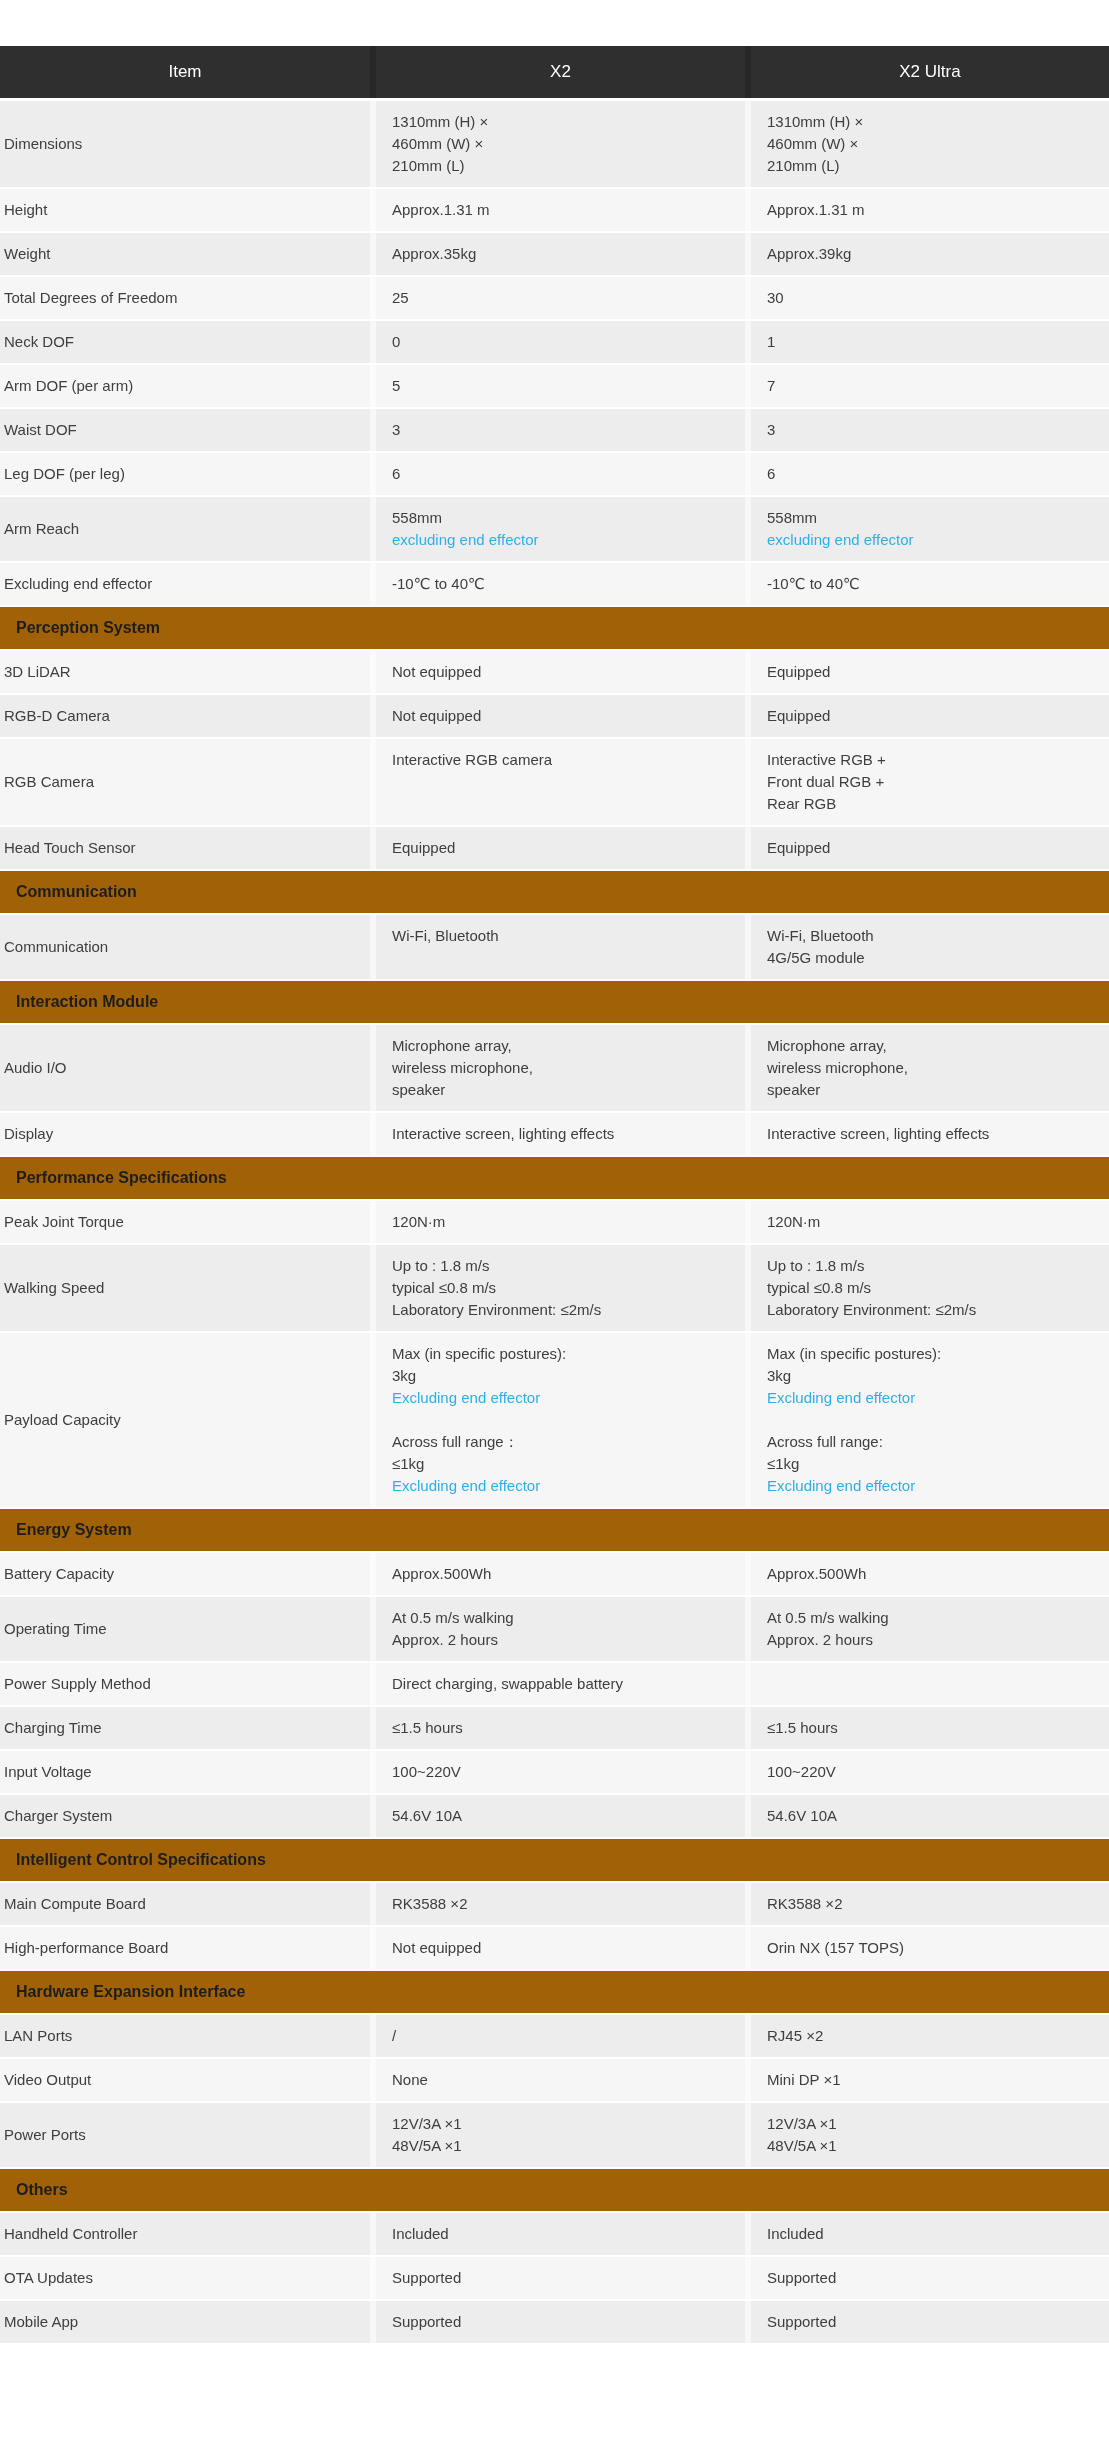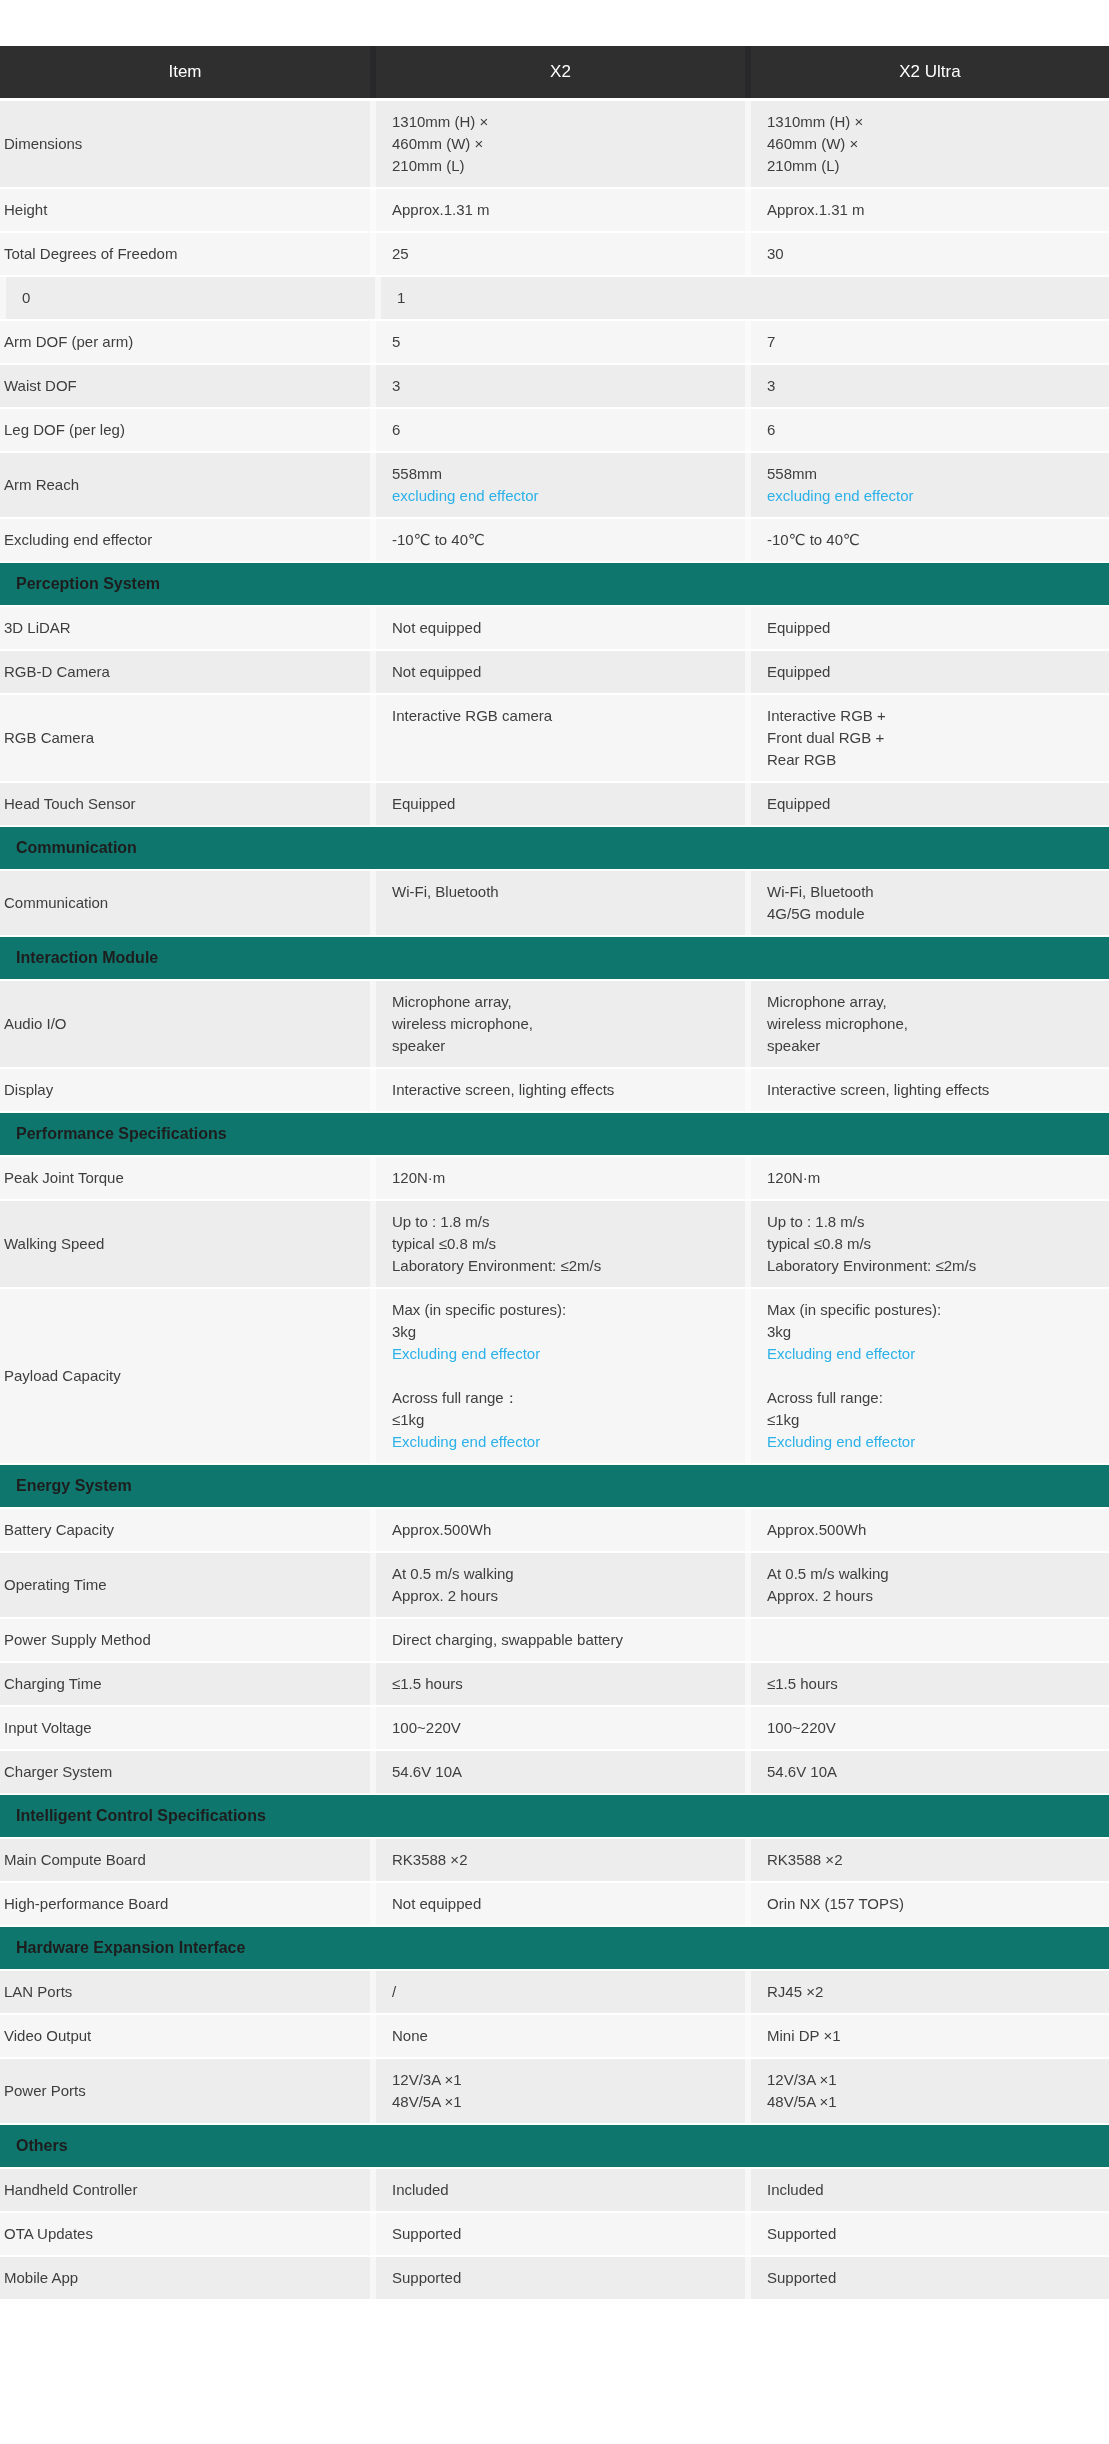--- a/index.html
+++ b/index.html
@@ -32,21 +32,21 @@
     width:370px;display:flex;align-items:center;
     padding:10px 4px;
   }
   .cell-val{padding:10px 16px;}
   .cell-val.c2{width:369px;} .cell-val.c3{width:358px;}
   .vgap{width:6px;background:var(--gap);}
   .line{min-height:22px;}
   .line.link{color:var(--link);}
   
   .section-band{
-    height:44px;border-bottom:2px solid #ffffff;background:#0f766e;
+    height:44px;border-bottom:2px solid #ffffff;background:#a16207;
     display:flex;align-items:center;padding:0 16px;
     font-weight:bold;font-size:16px;color:var(--section);
   }
 </style>
 </head>
 <body>
 
 <div class="page">
   <div class="thead">
     <div class="th c1">Item</div>
@@ -79,34 +79,50 @@
         </div>
         <div class="vgap"></div>
         <div class="cell-val c2">
           <div class="line">Approx.1.31 m</div>
         </div>
         <div class="vgap"></div>
         <div class="cell-val c3">
           <div class="line">Approx.1.31 m</div>
         </div>
       </div>
+      <div class="row dark">
+        <div class="cell-label">
+          <div>Weight</div>
+        </div>
+        <div class="vgap"></div>
+        <div class="cell-val c2">
+          <div class="line">Approx.35kg</div>
+        </div>
+        <div class="vgap"></div>
+        <div class="cell-val c3">
+          <div class="line">Approx.39kg</div>
+        </div>
+      </div>
       <div class="row light">
         <div class="cell-label">
           <div>Total Degrees of Freedom</div>
         </div>
         <div class="vgap"></div>
         <div class="cell-val c2">
           <div class="line">25</div>
         </div>
         <div class="vgap"></div>
         <div class="cell-val c3">
           <div class="line">30</div>
         </div>
       </div>
       <div class="row dark">
+        <div class="cell-label">
+          <div>Neck DOF</div>
+        </div>
         <div class="vgap"></div>
         <div class="cell-val c2">
           <div class="line">0</div>
         </div>
         <div class="vgap"></div>
         <div class="cell-val c3">
           <div class="line">1</div>
         </div>
       </div>
       <div class="row light">

